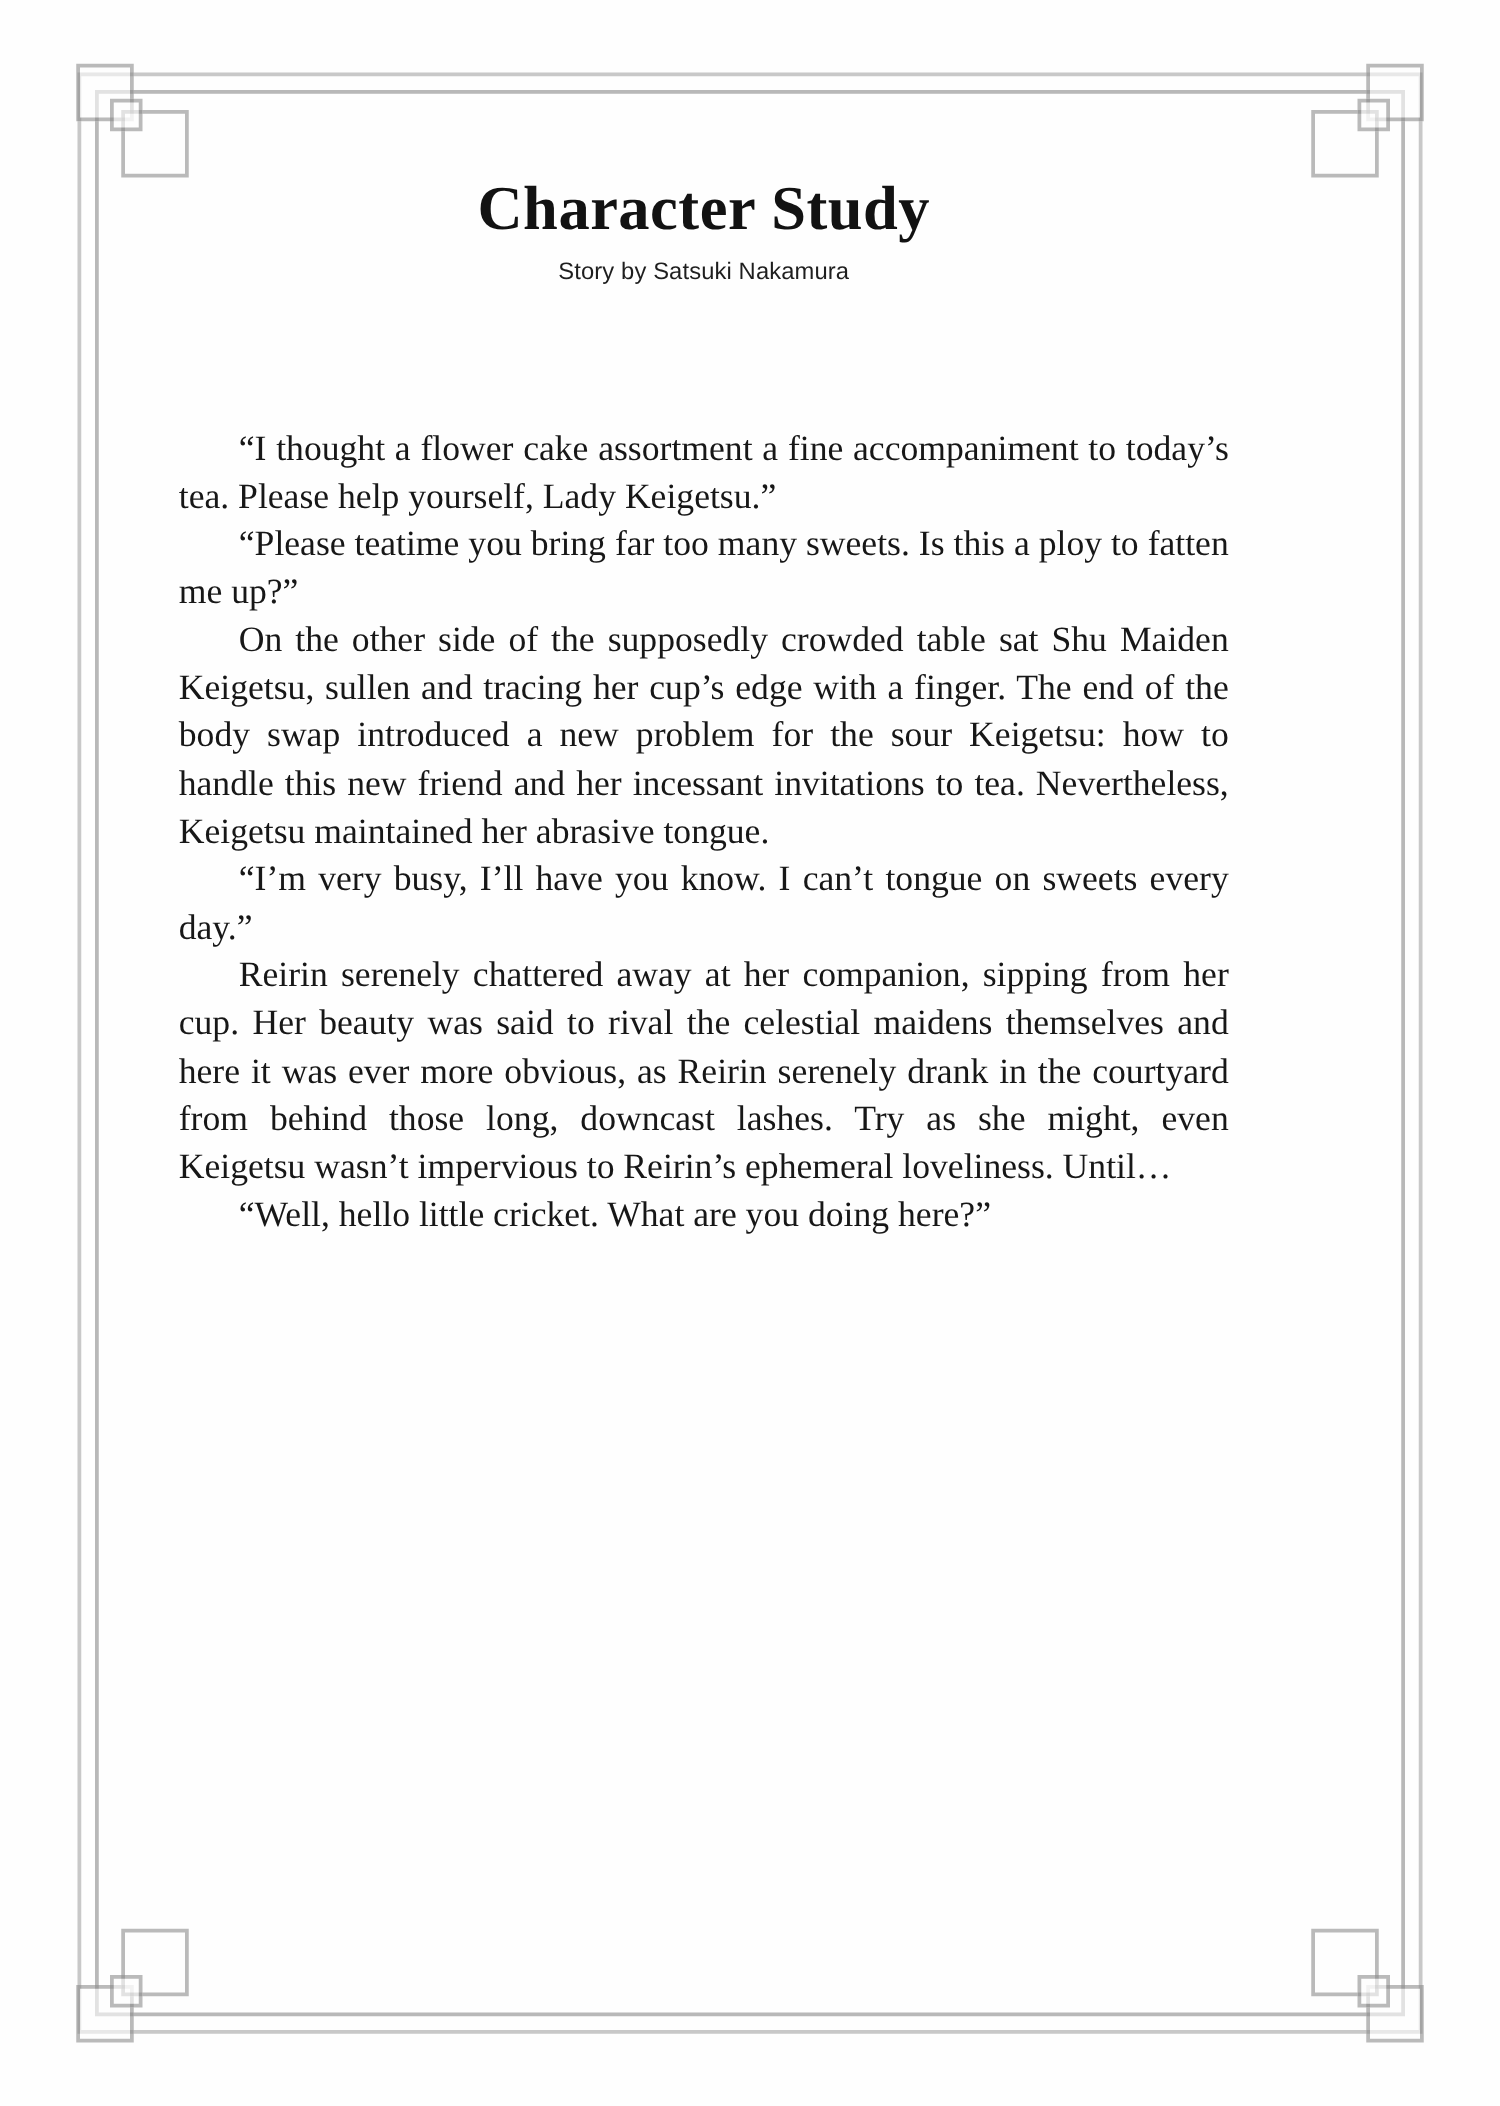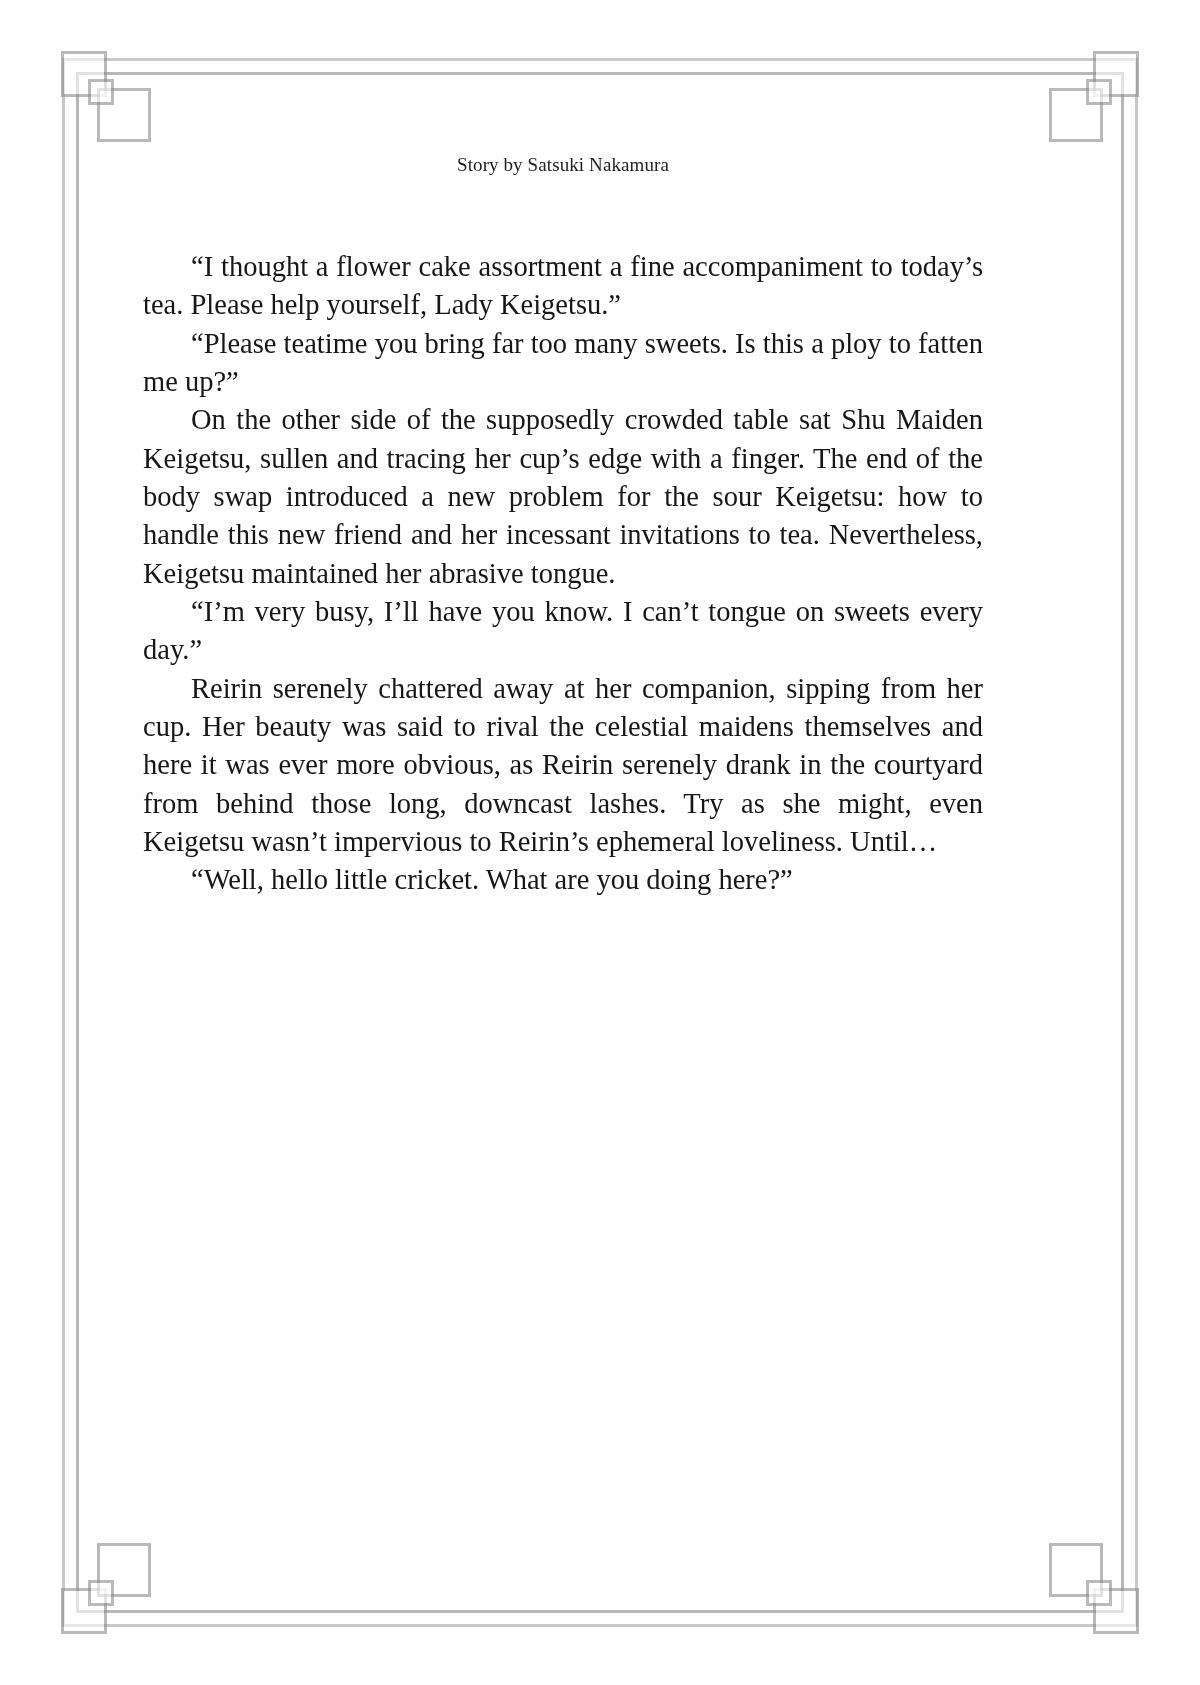--- a/index.html
+++ b/index.html
@@ -101,30 +101,30 @@
     font-size: 50px;
     font-weight: bold;
     text-align: center;
     letter-spacing: 0.4px;
     color: #121212;
     margin: 0;
     line-height: 1.05;
   }
 
   .byline {
-    font-family: Liberation Serif, serif;
+    font-family: Liberation Sans, sans-serif;
     font-size: 19px;
     text-align: center;
     color: #1e1e1e;
     margin: 14px 0 0 0;
     letter-spacing: 0.1px;
   }
 
   .body-text {
-    margin-top: 72px;
+    margin-top: 112px;
   }
 
   .body-text p {
     margin: 0;
     font-size: 28.5px;
     line-height: 1.345;
     text-align: justify;
     text-indent: 48px;
     color: #171717;
     hyphens: none;
@@ -150,20 +150,21 @@
     <div class="corner-sq bl-big"></div>
     <div class="corner-sq bl-mid"></div>
     <div class="corner-sq small bl-small"></div>
 
     <div class="corner-sq br-big"></div>
     <div class="corner-sq br-mid"></div>
     <div class="corner-sq small br-small"></div>
   </div>
 
   <div class="content">
+    <h1 class="title">Character Study</h1>
 
     <div class="byline">Story by Satsuki Nakamura</div>
 
     <div class="body-text">
       <p>“I thought a flower cake assortment a fine accompaniment to today’s tea. Please help yourself, Lady Keigetsu.”</p>
       <p>“Please teatime you bring far too many sweets. Is this a ploy to fatten me up?”</p>
       <p>On the other side of the supposedly crowded table sat Shu Maiden Keigetsu, sullen and tracing her cup’s edge with a finger. The end of the body swap introduced a new problem for the sour Keigetsu: how to handle this new friend and her incessant invitations to tea. Nevertheless, Keigetsu maintained her abrasive tongue.</p>
       <p>“I’m very busy, I’ll have you know. I can’t tongue on sweets every day.”</p>
       <p>Reirin serenely chattered away at her companion, sipping from her cup. Her beauty was said to rival the celestial maidens themselves and here it was ever more obvious, as Reirin serenely drank in the courtyard from behind those long, downcast lashes. Try as she might, even Keigetsu wasn’t impervious to Reirin’s ephemeral loveliness. Until…</p>
       <p>“Well, hello little cricket. What are you doing here?”</p>

